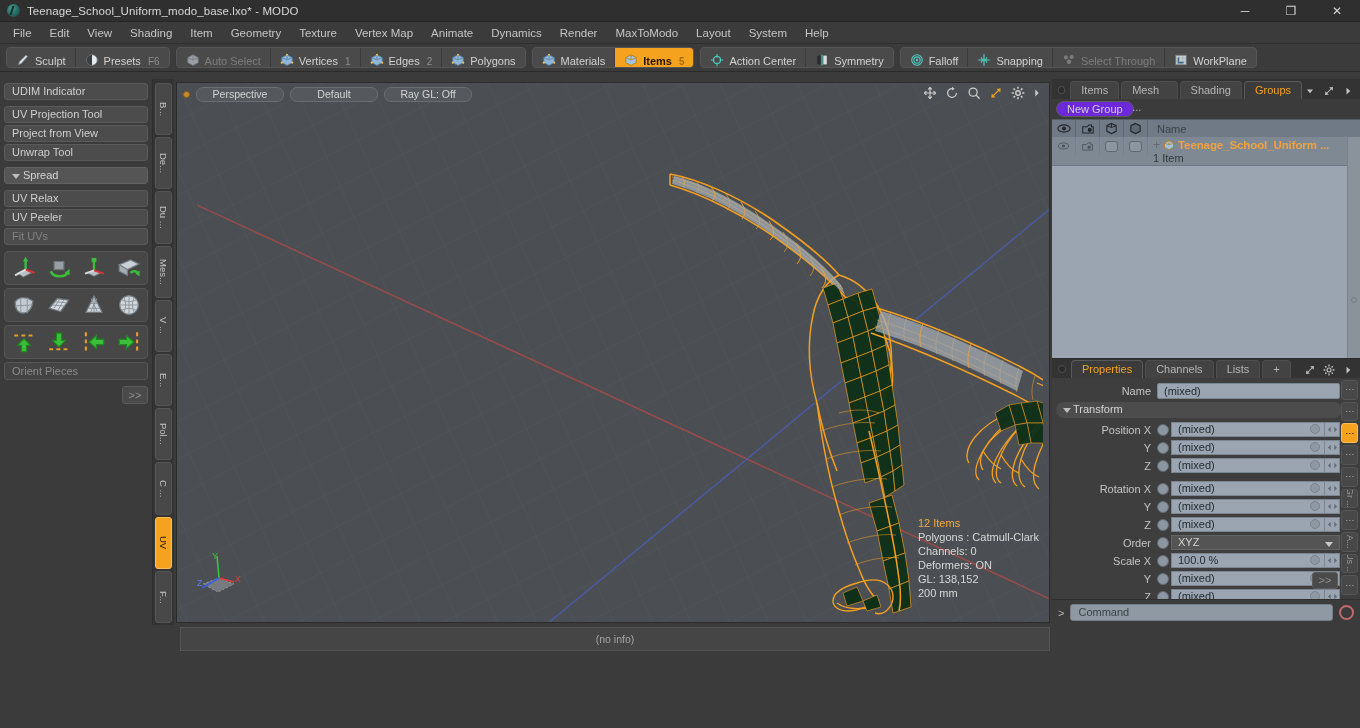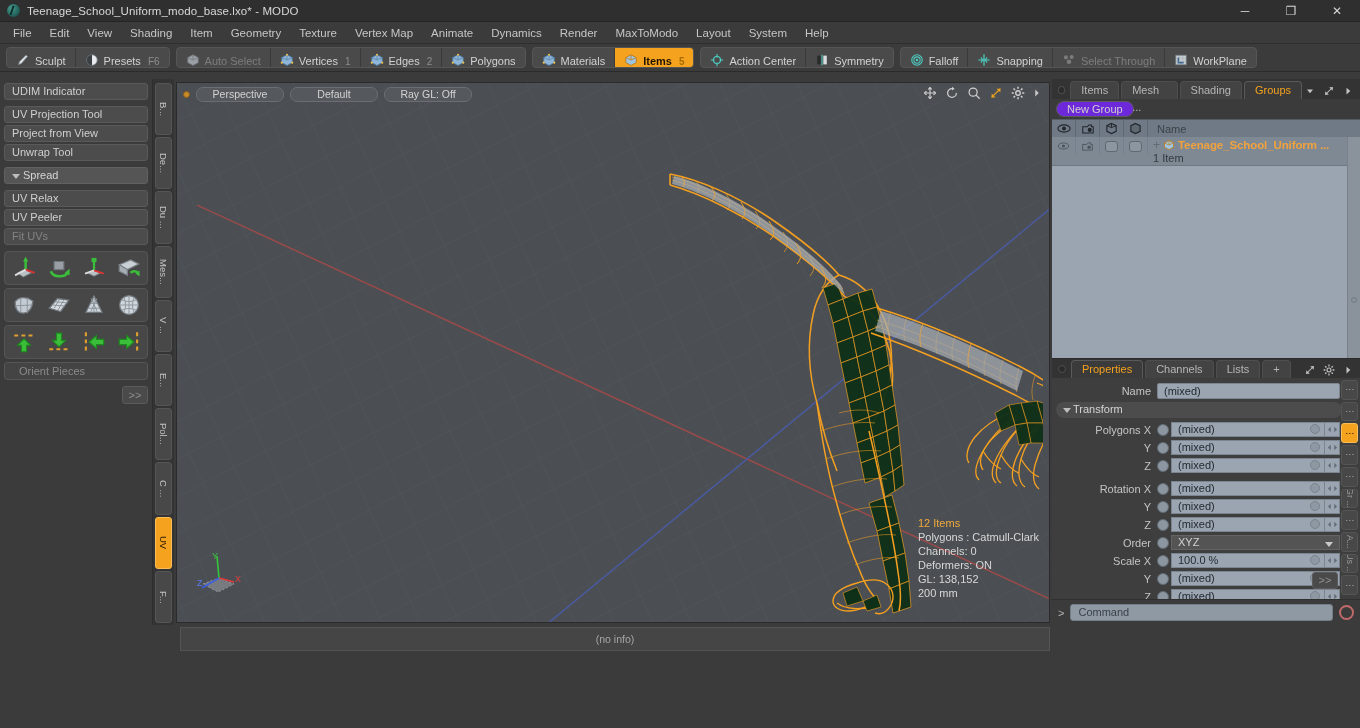--- a/index.html
+++ b/index.html
@@ -91,21 +91,21 @@
     border-top: 5px solid #bdbdbd;
   }
   .lp-gap { height: 4px; }
   .icon-row {
     display: flex; background: #474747; border: 1px solid #555; border-radius: 4px;
     margin-bottom: 3px; padding: 1px;
   }
   .icon-cell { width: 35px; height: 30px; display: flex; align-items: center; justify-content: center; }
   .lp-field {
     height: 18px; background: #444; border: 1px solid #565656; border-radius: 3px;
-    color: #8b8b8b; font-size: 11px; padding-left: 14px; line-height: 16px;
+    color: #8b8b8b; font-size: 11px; padding-left: 7px; line-height: 16px;
   }
   .lp-more {
     margin-left: auto; width: 26px; height: 18px; background: #4a4a4a;
     border: 1px solid #5b5b5b; border-radius: 3px; color: #8f8f8f;
     font-size: 11px; text-align: center; line-height: 16px; margin-top: 6px;
   }
 
   
   .vstrip { width: 22px; background: #343434; display: flex; flex-direction: column;
     padding-top: 4px; border-left: 1px solid #2d2d2d; }
@@ -891,21 +891,21 @@
         </div>
 
       <div class="props">
         <div style="padding:4px 0 0 0" id="propbody">
             <div class="prop-row">
               <div class="prop-label">Name</div>
               <div class="prop-name-field">(mixed)</div>
             </div>
             <div class="transform-head">Transform</div>
             <div class="prop-row">
-              <div class="prop-label">Polygons X</div>
+              <div class="prop-label">Position X</div>
               <div class="prop-knob"></div>
               <div class="prop-val">(mixed)<span class="mini"></span></div>
               <div class="prop-arrows">
                 <svg width="13" height="9" viewBox="0 0 14 10">
                   <path d="M5 5 L8 2 L8 8 Z" fill="#5f6a74" transform="translate(-3,0)"></path>
                   <path d="M9 5 L6 2 L6 8 Z" fill="#5f6a74" transform="translate(3,0)"></path>
                 </svg>
               </div>
             </div>
             <div class="prop-row">

